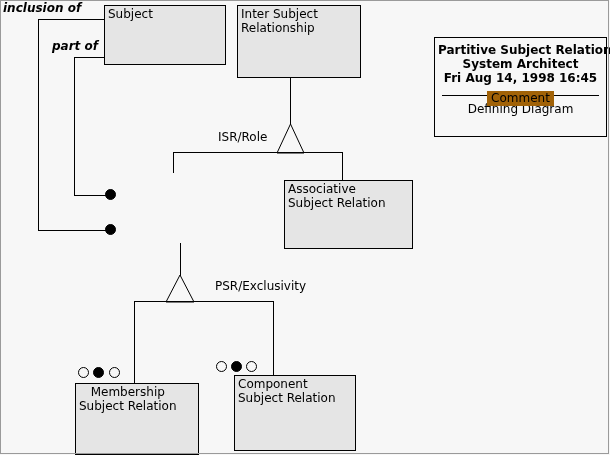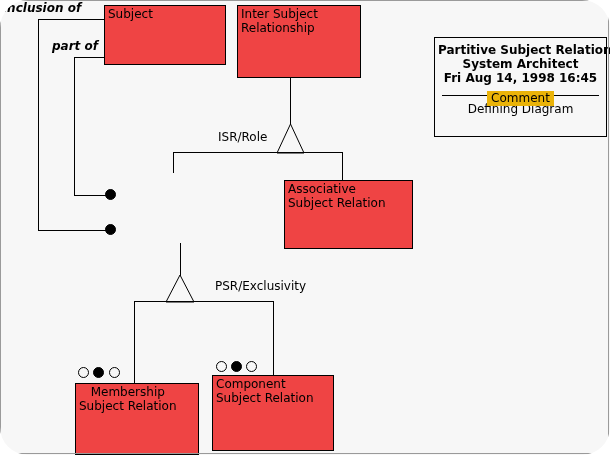--- a/index.html
+++ b/index.html
@@ -7,33 +7,32 @@
     padding: 0;
     background: #ffffff;
   }
   #canvas {
     position: relative;
     width: 610px;
     height: 455px;
     background: #f7f7f7;
     overflow: hidden;
     font-family: "DejaVu Sans", sans-serif;
-    border-radius: 28px;
   }
   #canvas-border {
     position: absolute;
     left: 0; top: 0;
     width: 609px; height: 454px;
     border: 1px solid #9a9a9a;
     box-sizing: border-box;
     pointer-events: none;
   }
   .node {
     position: absolute;
-    background: #ef4444;
+    background: #e5e5e5;
     border: 1px solid #000000;
     box-sizing: border-box;
   }
   .node-label {
     position: absolute;
     left: 3px;
     top: 1px;
     font-size: 12px;
     line-height: 14px;
     color: #000000;
@@ -103,21 +102,21 @@
   .tb-sep .rule {
     position: absolute;
     top: 8px;
     left: 4px;
     right: 4px;
     border-top: 1px solid #000000;
   }
   .tb-sep .sep-text {
     position: relative;
     display: inline-block;
-    background: #eab308;
+    background: #a16207;
     padding: 0 4px;
     font-size: 12px;
     line-height: 15px;
     color: #000000;
   }
   #title-block .tb-comment {
     font-size: 12px;
     line-height: 15px;
     color: #000000;
     white-space: nowrap;
@@ -178,21 +177,21 @@
   <div class="node" style="left:284px; top:180px; width:129px; height:69px;padding-left:20px;">
     <div class="node-label">Associative
 Subject Relation</div>
   </div>
 
   <div class="node" style="left:75px; top:383px; width:124px; height:72px;text-align:center;">
     <div class="node-label">Membership
 Subject Relation</div>
   </div>
 
-  <div class="node" style="left:212px; top:375px; width:122px; height:76px;">
+  <div class="node" style="left:234px; top:375px; width:122px; height:76px;">
     <div class="node-label">Component
 Subject Relation</div>
   </div>
 
   <div class="disc filled" style="left:105px; top:189px;"></div>
   <div class="disc filled" style="left:105px; top:224px;"></div>
 
   <div class="disc hollow" style="left:78px; top:367px;"></div>
   <div class="disc filled" style="left:93px; top:367px;"></div>
   <div class="disc hollow" style="left:109px; top:367px;"></div>

